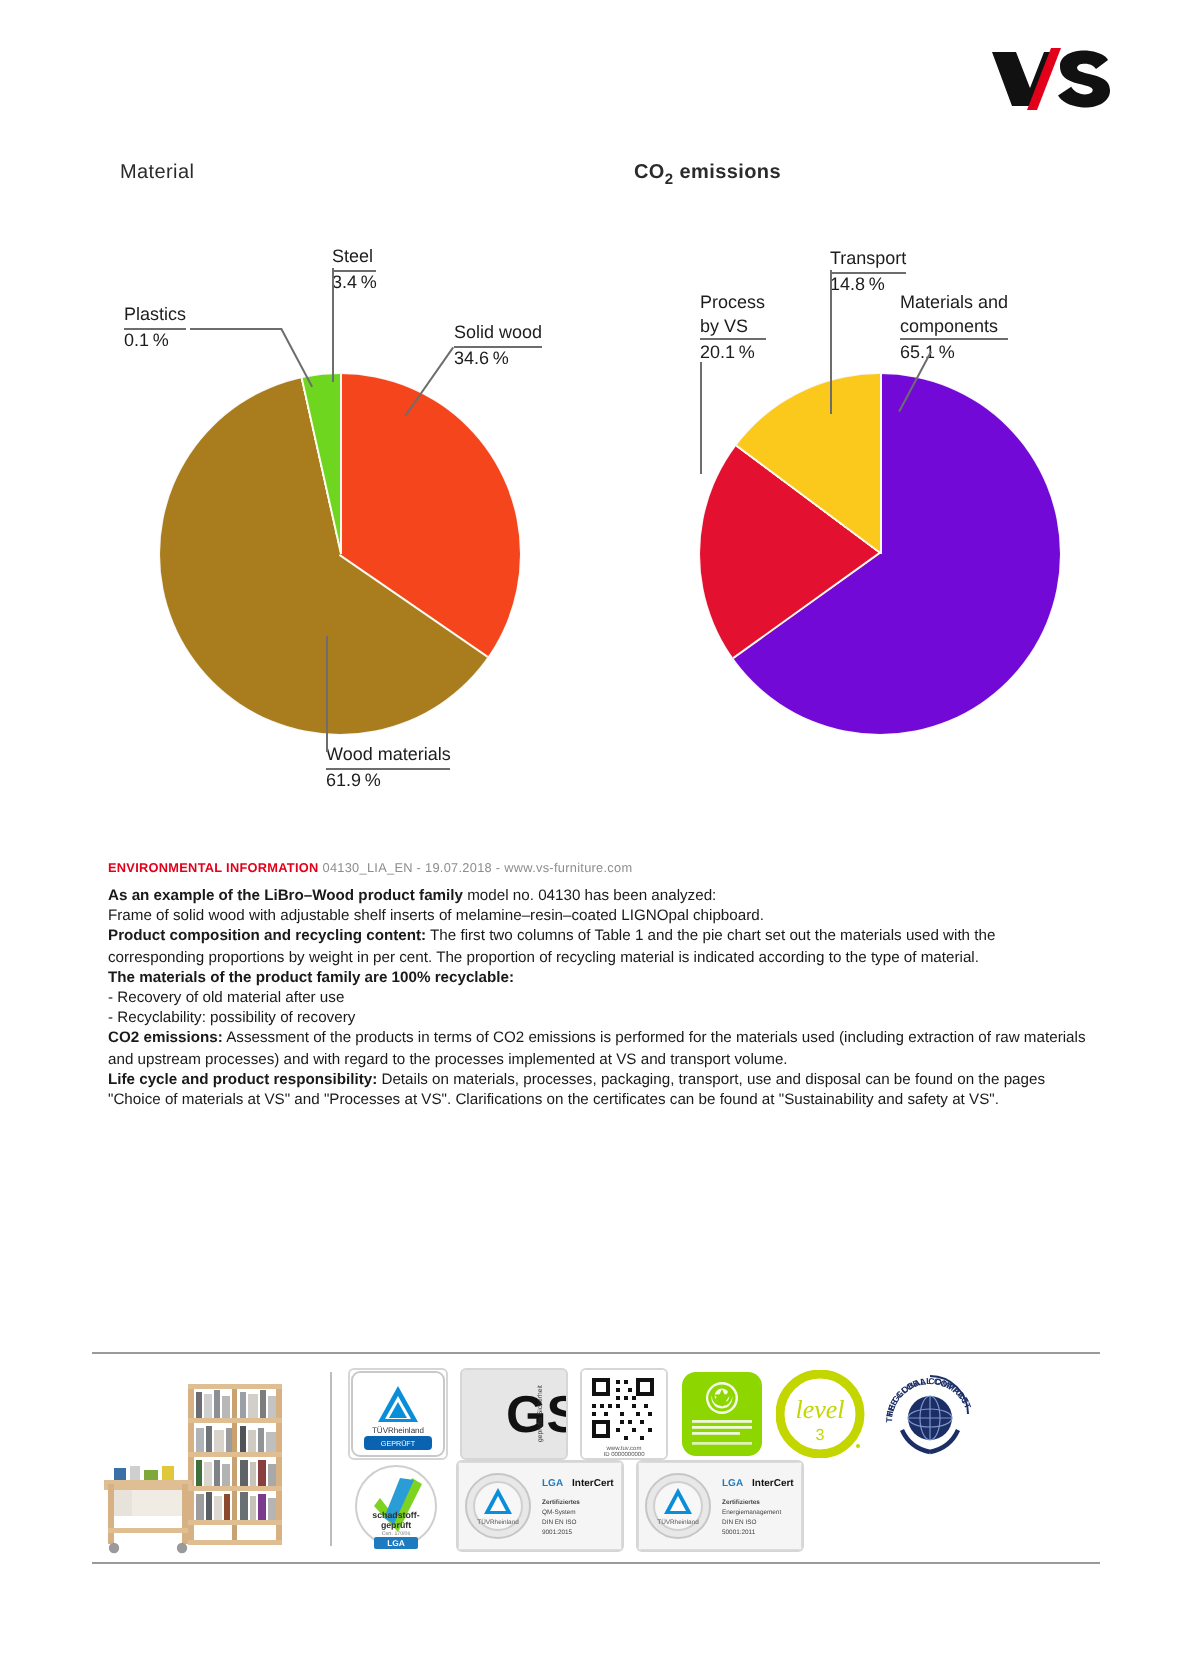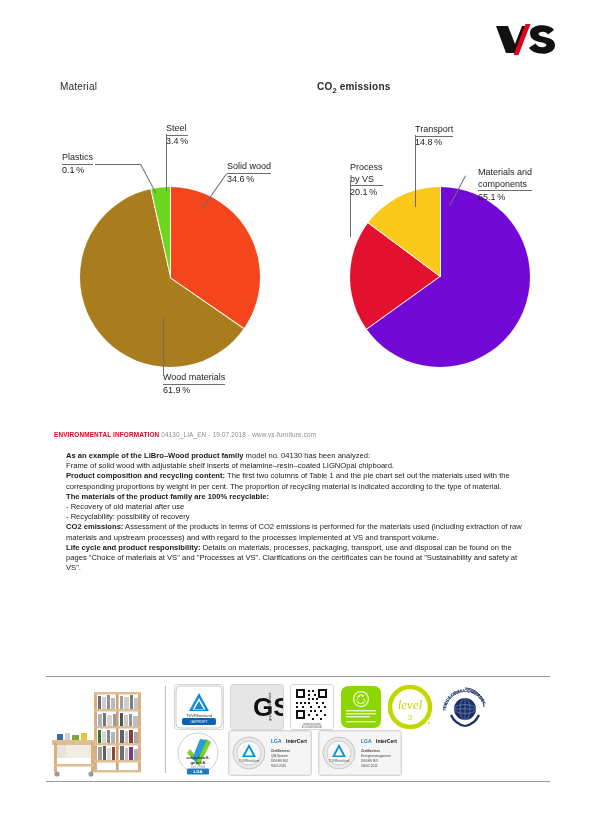--- a/index.html
+++ b/index.html
@@ -104,21 +104,21 @@
     line-height: 14.5px;
     font-weight: 700;
     color: #000;
     margin: 0 0 7px 0;
     letter-spacing: -.1px;
   }
   .body-copy {
     font-size: 7.6px;
     line-height: 10.2px;
     color: #1a1a1a;
-    margin: 12px;
+    margin: 0;
   }
   .body-copy p { margin: 0 0 0 0; }
   .body-copy b { font-weight: 700; }
 
   
   .footer {
     position: absolute;
     left: 46px;
     top: 676px;
     width: 504px;
@@ -219,34 +219,34 @@
                 background: conic-gradient(from 0deg,
                   #7209d6 0deg 234.36deg,
                   #e3102f 234.36deg 306.72deg,
                   #fbc81c 306.72deg 360deg);
                 box-shadow: 0 0 0 0.5px rgba(0,0,0,.04);"></div>
     <div class="leader" style="left:439.5px; top:187px; width:1.4px; height:90px; background:#fdfaf2;"></div>
     <div class="leader diag" style="left:440px; top:277px; width:90px; background:#fdfaf2; transform: rotate(144.36deg);"></div>
     <div class="leader diag" style="left:440px; top:277px; width:90px; background:#fdfaf2; transform: rotate(216.72deg);"></div>
   </div>
 
-  <div class="callout two" style="left:350px; top:162px;">
+  <div class="callout two" style="left:350px; top:146px;">
     <span class="name">Process</span>
     <span class="name2">by VS</span>
     <span class="pct">20.1 %</span>
   </div>
   <div class="leader v" style="left:350px; top:181px; height:56px;"></div>
 
   <div class="callout" style="left:415px; top:124px;">
     <span class="name">Transport</span>
     <span class="pct">14.8 %</span>
   </div>
   <div class="leader v" style="left:415px; top:135px; height:72px;"></div>
 
-  <div class="callout two" style="left:478px; top:146px;margin-top:21px;">
+  <div class="callout two" style="left:450px; top:146px;">
     <span class="name">Materials and</span>
     <span class="name2">components</span>
     <span class="pct">65.1 %</span>
   </div>
   <div class="leader diag" style="left:466px; top:176px; width:34px; background:#6d6d6d; transform: rotate(118deg);"></div>
 
 </div>
 
 <div class="textblock">
   <p class="eyebrow">

